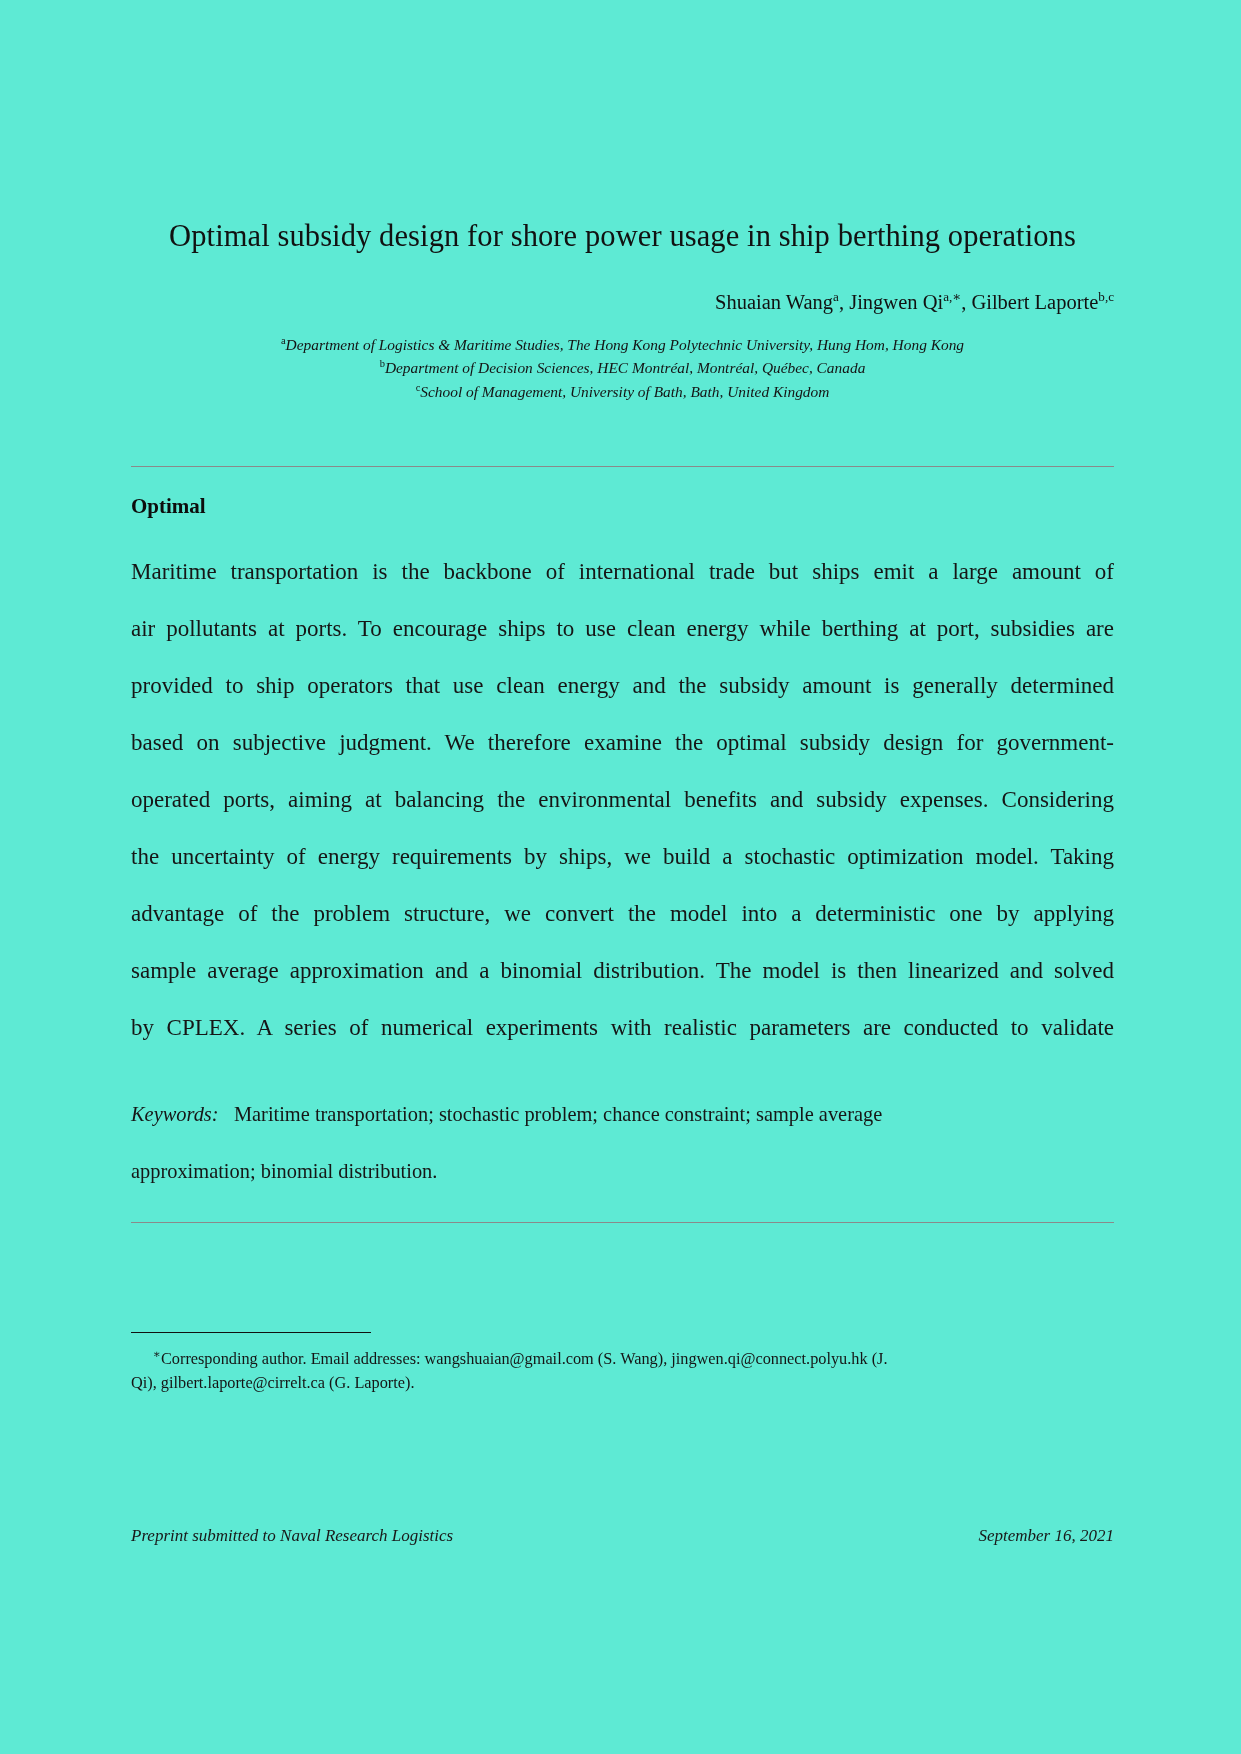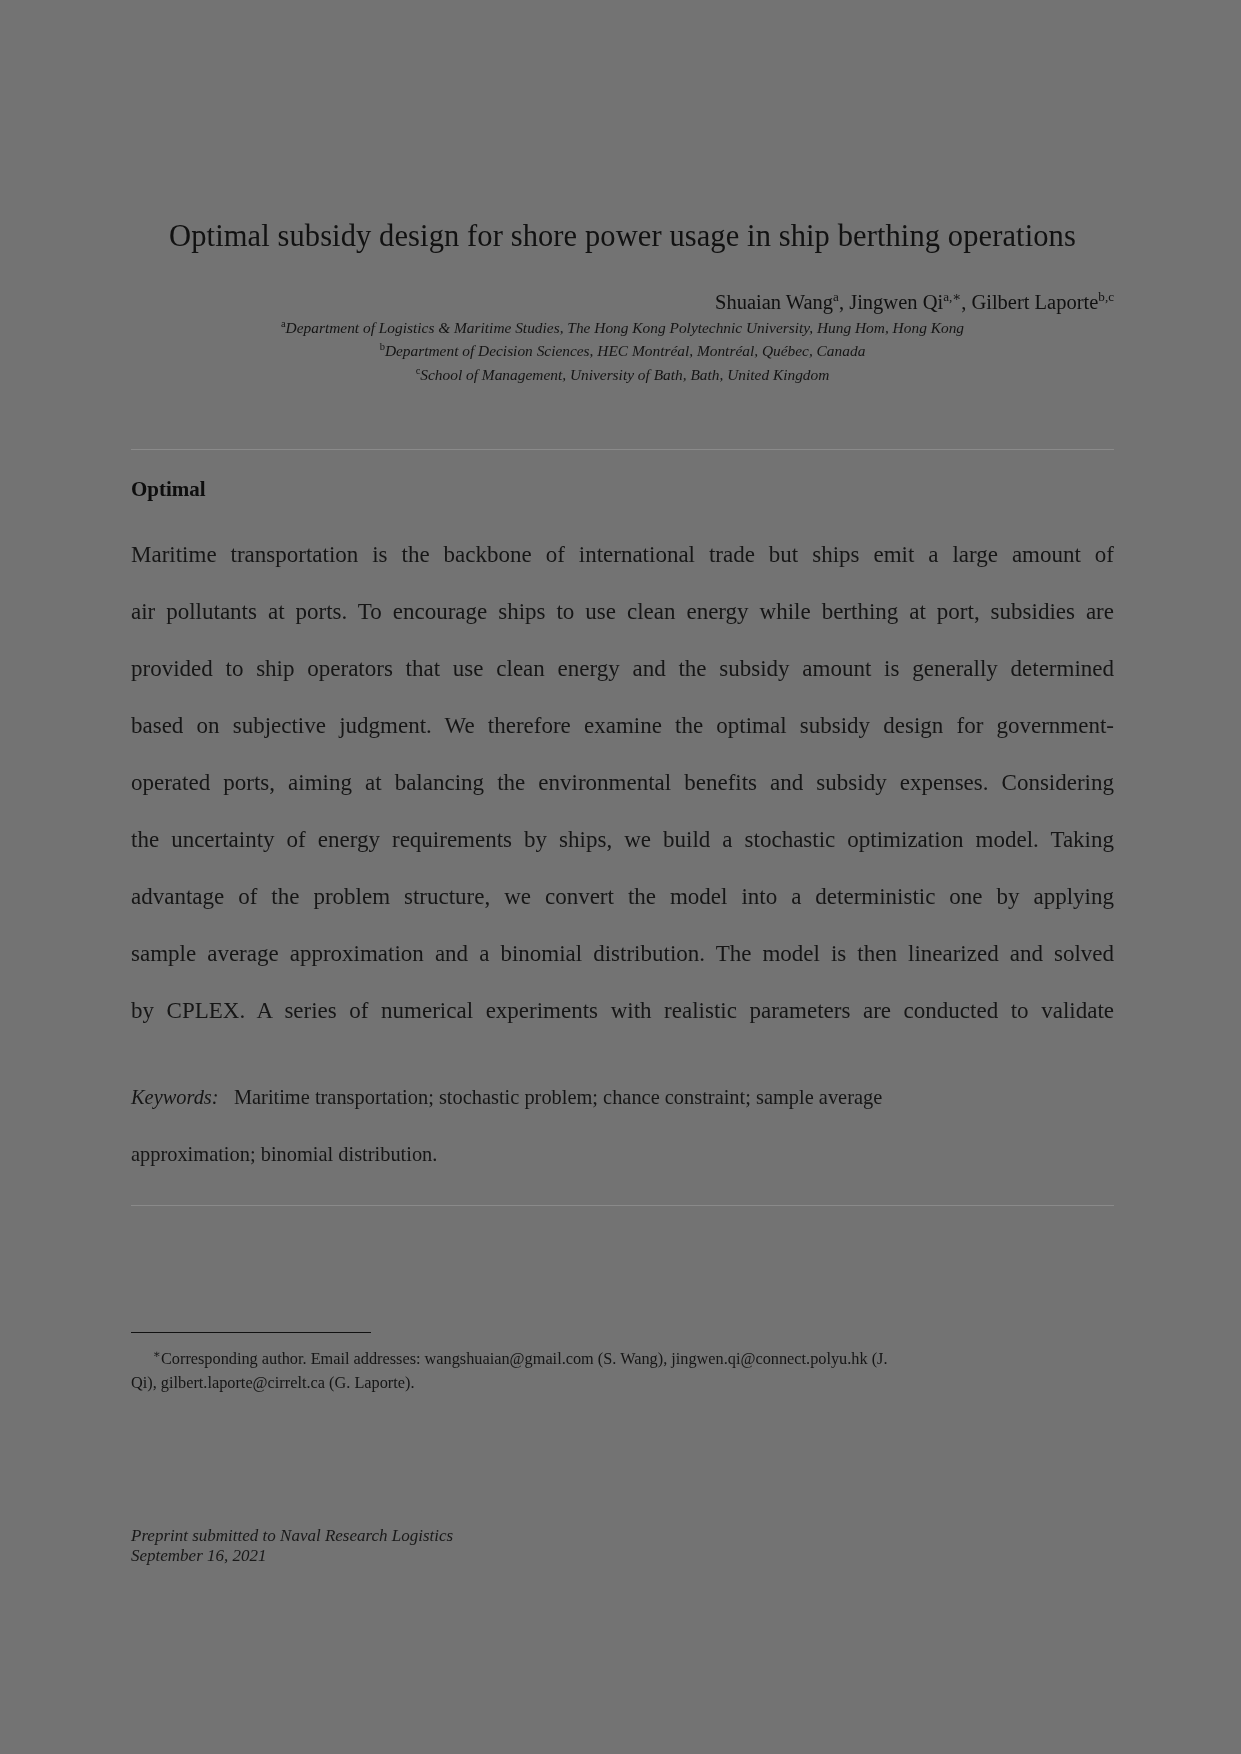--- a/index.html
+++ b/index.html
@@ -13,21 +13,21 @@
     position: relative;
     font-family: "Liberation Serif", "DejaVu Serif", serif;
     color: #1a1a1a;
     overflow: hidden;
   }
   .page {
     position: absolute;
     left: 0; top: 0;
     width: 1241px;
     height: 1754px;
-    background: #737373;
+    background: #5eead4;
   }
   .content {
     position: absolute;
     left: 131px;
     top: 0;
     width: 983px;
   }
 
   
   .title {
@@ -49,20 +49,21 @@
     color: #111;
   }
   .authors sup {
     font-size: 0.64em;
     vertical-align: super;
     line-height: 0;
   }
 
   
   .affiliations {
+    margin-top: 17px;
     text-align: center;
     font-style: italic;
     font-size: 15.4px;
     line-height: 1.52;
     color: #141414;
   }
   .affiliations .aff {
     display: block;
     white-space: nowrap;
   }
@@ -165,21 +166,20 @@
     position: absolute;
     left: 131px;
     top: 1526px;
     width: 983px;
     display: flex;
     justify-content: space-between;
     align-items: baseline;
     font-style: italic;
     font-size: 17px;
     color: #191919;
-    flex-direction: column;
   }
 </style>
 </head>
 <body>
 
 <div class="page">
 
   <div class="content">
 
     <h1 class="title">Optimal subsidy design for shore power usage in ship berthing operations</h1>

